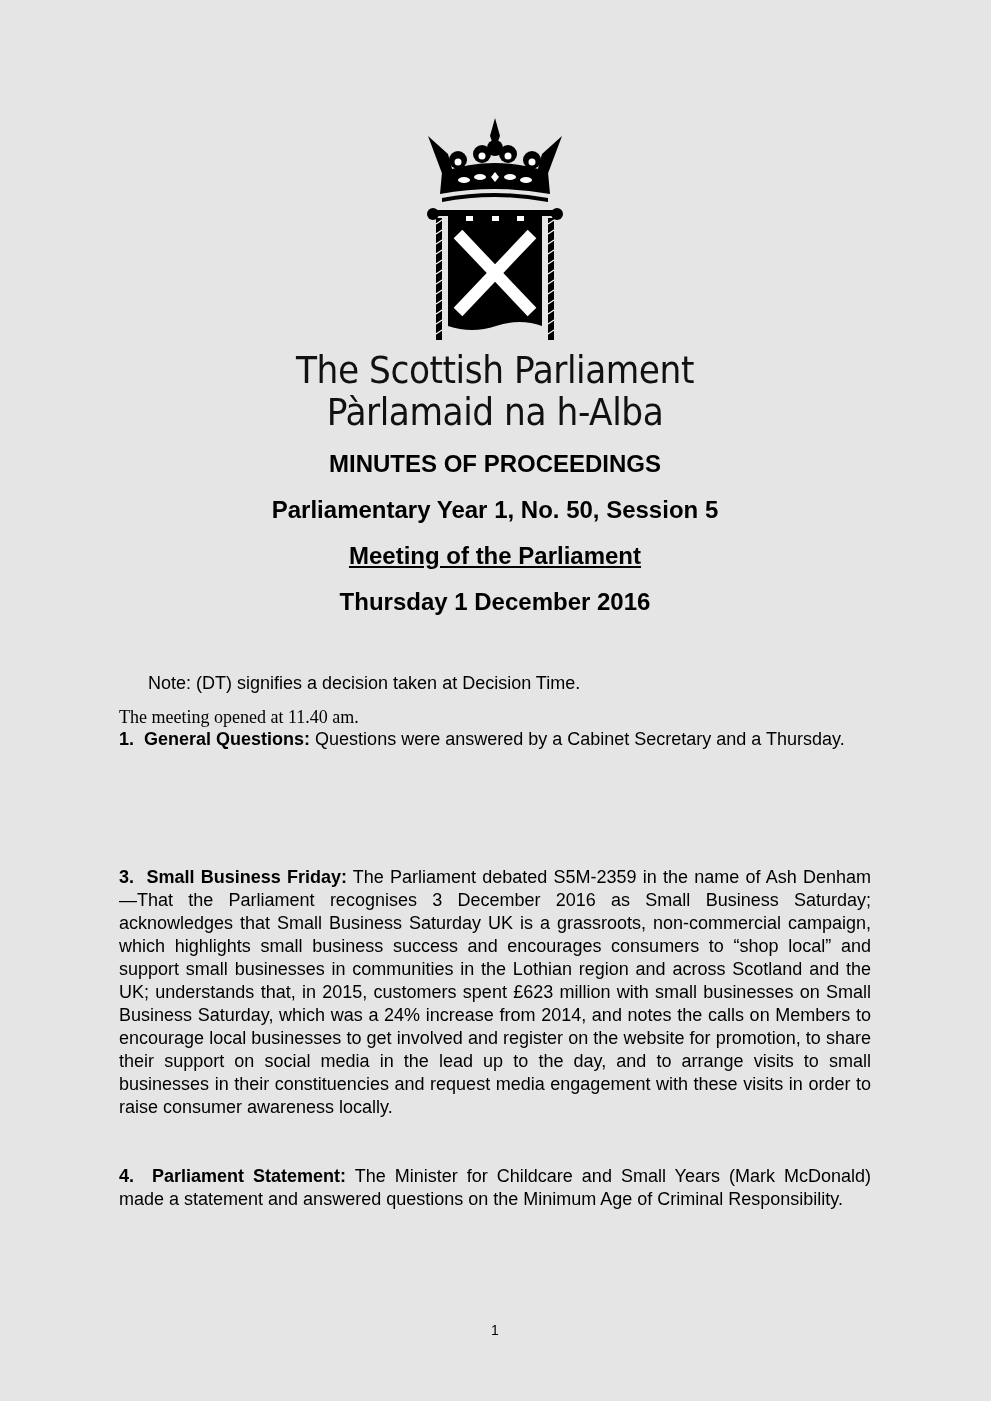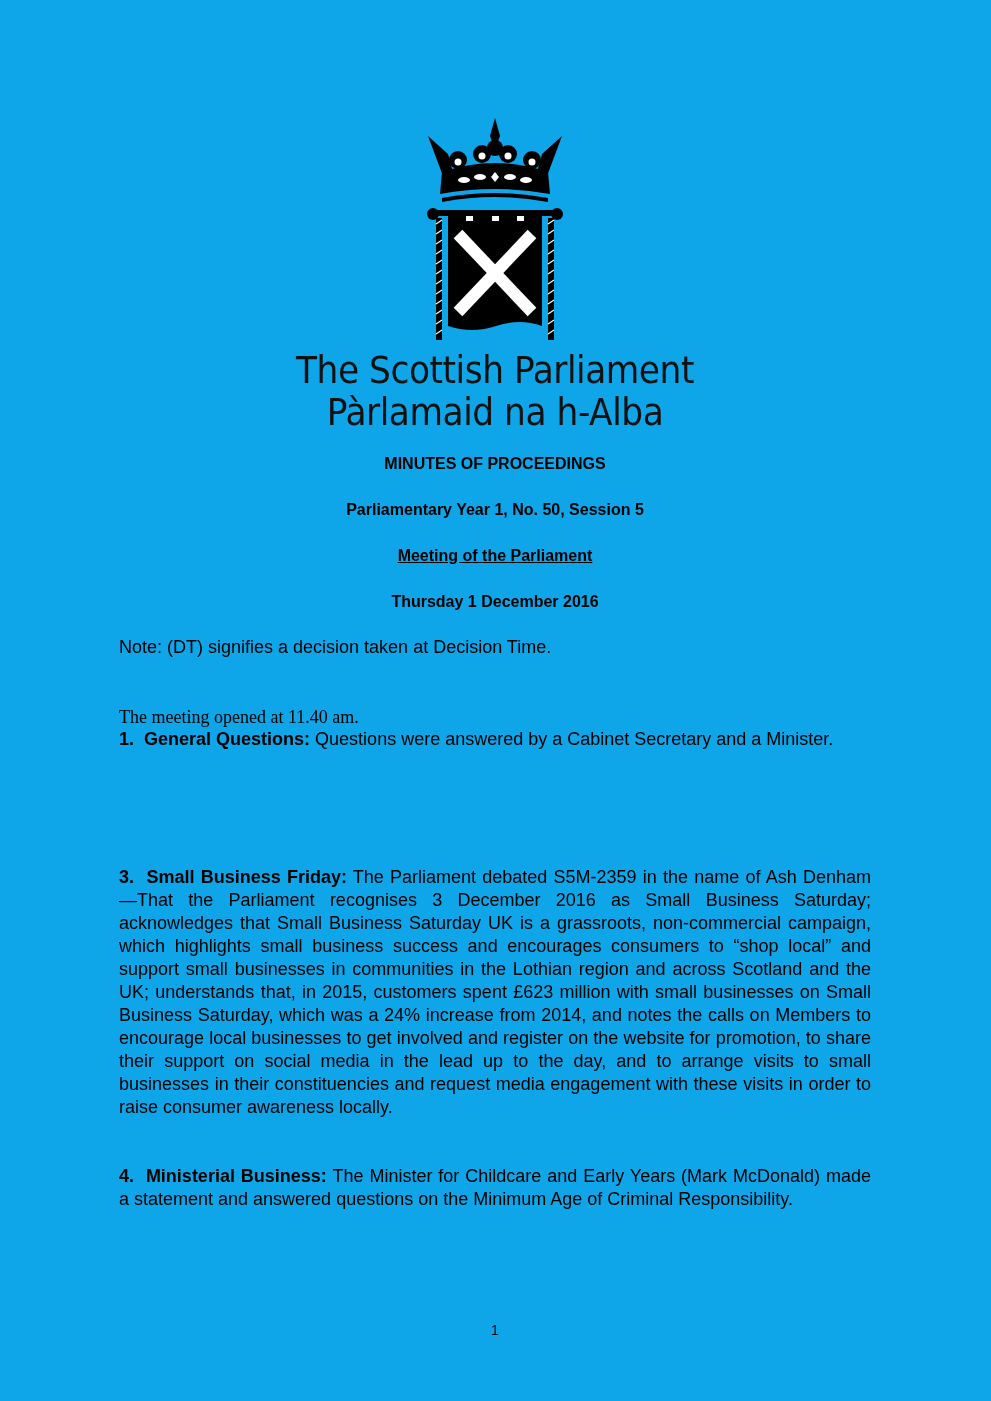--- a/index.html
+++ b/index.html
@@ -1,32 +1,32 @@
 <!DOCTYPE html>
 <html><head>
 <meta charset="utf-8">
 <style>
   html, body { margin: 0; padding: 0; background: #ffffff; }
   body { width: 991px; height: 1401px; position: relative; overflow: hidden; color: #000; }
-  .page { position: absolute; left: 0; top: 0; width: 991px; height: 1401px; background: #0ea5e9; }
+  .page { position: absolute; left: 0; top: 0; width: 991px; height: 1401px; background: #e5e5e5; }
   .logo { position: absolute; left: 424px; top: 114px; width: 142px; height: 228px; }
   .wordmark { position: absolute; left: 270px; width: 450px; text-align: center;
     font-family: "DejaVu Sans", sans-serif; font-size: 37px; font-weight: normal;
     letter-spacing: -0.5px; line-height: 42px; color: #111; transform: scaleX(0.93); transform-origin: center; }
   .wm1 { top: 350px; }
   .wm2 { top: 392px; }
   .center-heading { position: absolute; left: 110px; width: 770px; text-align: center;
-    font-family: "Liberation Sans", sans-serif; font-weight: bold; font-size: 16px; line-height: 22px; }
+    font-family: "Liberation Sans", sans-serif; font-weight: bold; font-size: 24px; line-height: 22px; }
   .h1 { top: 453px; }
   .h2 { top: 499px; }
   .h3 { top: 545px; text-decoration: underline; }
   .h4 { top: 591px; }
   .body-text { position: absolute; left: 119px; width: 752px;
     font-family: "Liberation Sans", sans-serif; font-size: 18px; line-height: 23px; text-align: justify; }
-  .note { top: 636px; }
+  .note { top: 672px; margin-left: 29px; }
   .opened { top: 706px; font-family: Liberation Serif, serif; }
   .item1 { top: 728px; }
   .item2 { top: 797px; }
   .item3 { top: 866px; }
   .item4 { top: 1165px; }
   .item-title { font-weight: bold; margin-top: 12px; }
   .num { font-weight: bold; }
   .page-number { position: absolute; left: 480px; width: 30px; top: 1322px; text-align: center;
     font-family: "Liberation Sans", sans-serif; font-size: 14px; }
 </style>
@@ -122,30 +122,30 @@
   <div class="center-heading h2">Parliamentary Year 1, No. 50, Session 5</div>
   <div class="center-heading h3">Meeting of the Parliament</div>
   <div class="center-heading h4">Thursday 1 December 2016</div>
 
   <div class="body-text note">Note: (DT) signifies a decision taken at Decision Time.</div>
   <div class="body-text opened">The meeting opened at 11.40 am.</div>
 
   <div class="body-text item1">
     <span class="num">1.</span>&nbsp;
     <span class="item-title">General Questions:</span>
-    <span> Questions were answered by a Cabinet Secretary and a Minister.</span>
+    <span> Questions were answered by a Cabinet Secretary and a Thursday.</span>
   </div>
 
 
   <div class="body-text item3">
     <span class="num">3.</span>&nbsp;
     <span class="item-title">Small Business Friday:</span>
     <span>The Parliament debated S5M-2359 in the name of Ash Denham—That the Parliament recognises 3 December 2016 as Small Business Saturday; acknowledges that Small Business Saturday UK is a grassroots, non-commercial campaign, which highlights small business success and encourages consumers to “shop local” and support small businesses in communities in the Lothian region and across Scotland and the UK; understands that, in 2015, customers spent £623 million with small businesses on Small Business Saturday, which was a 24% increase from 2014, and notes the calls on Members to encourage local businesses to get involved and register on the website for promotion, to share their support on social media in the lead up to the day, and to arrange visits to small businesses in their constituencies and request media engagement with these visits in order to raise consumer awareness locally.</span>
   </div>
 
   <div class="body-text item4">
     <span class="num">4.</span>&nbsp;
-    <span class="item-title">Ministerial Business:</span>
-    <span>The Minister for Childcare and Early Years (Mark McDonald) made a statement and answered questions on the Minimum Age of Criminal Responsibility.</span>
+    <span class="item-title">Parliament Statement:</span>
+    <span>The Minister for Childcare and Small Years (Mark McDonald) made a statement and answered questions on the Minimum Age of Criminal Responsibility.</span>
   </div>
 
   <div class="page-number">1</div>
 </div>
 
 </body></html>

